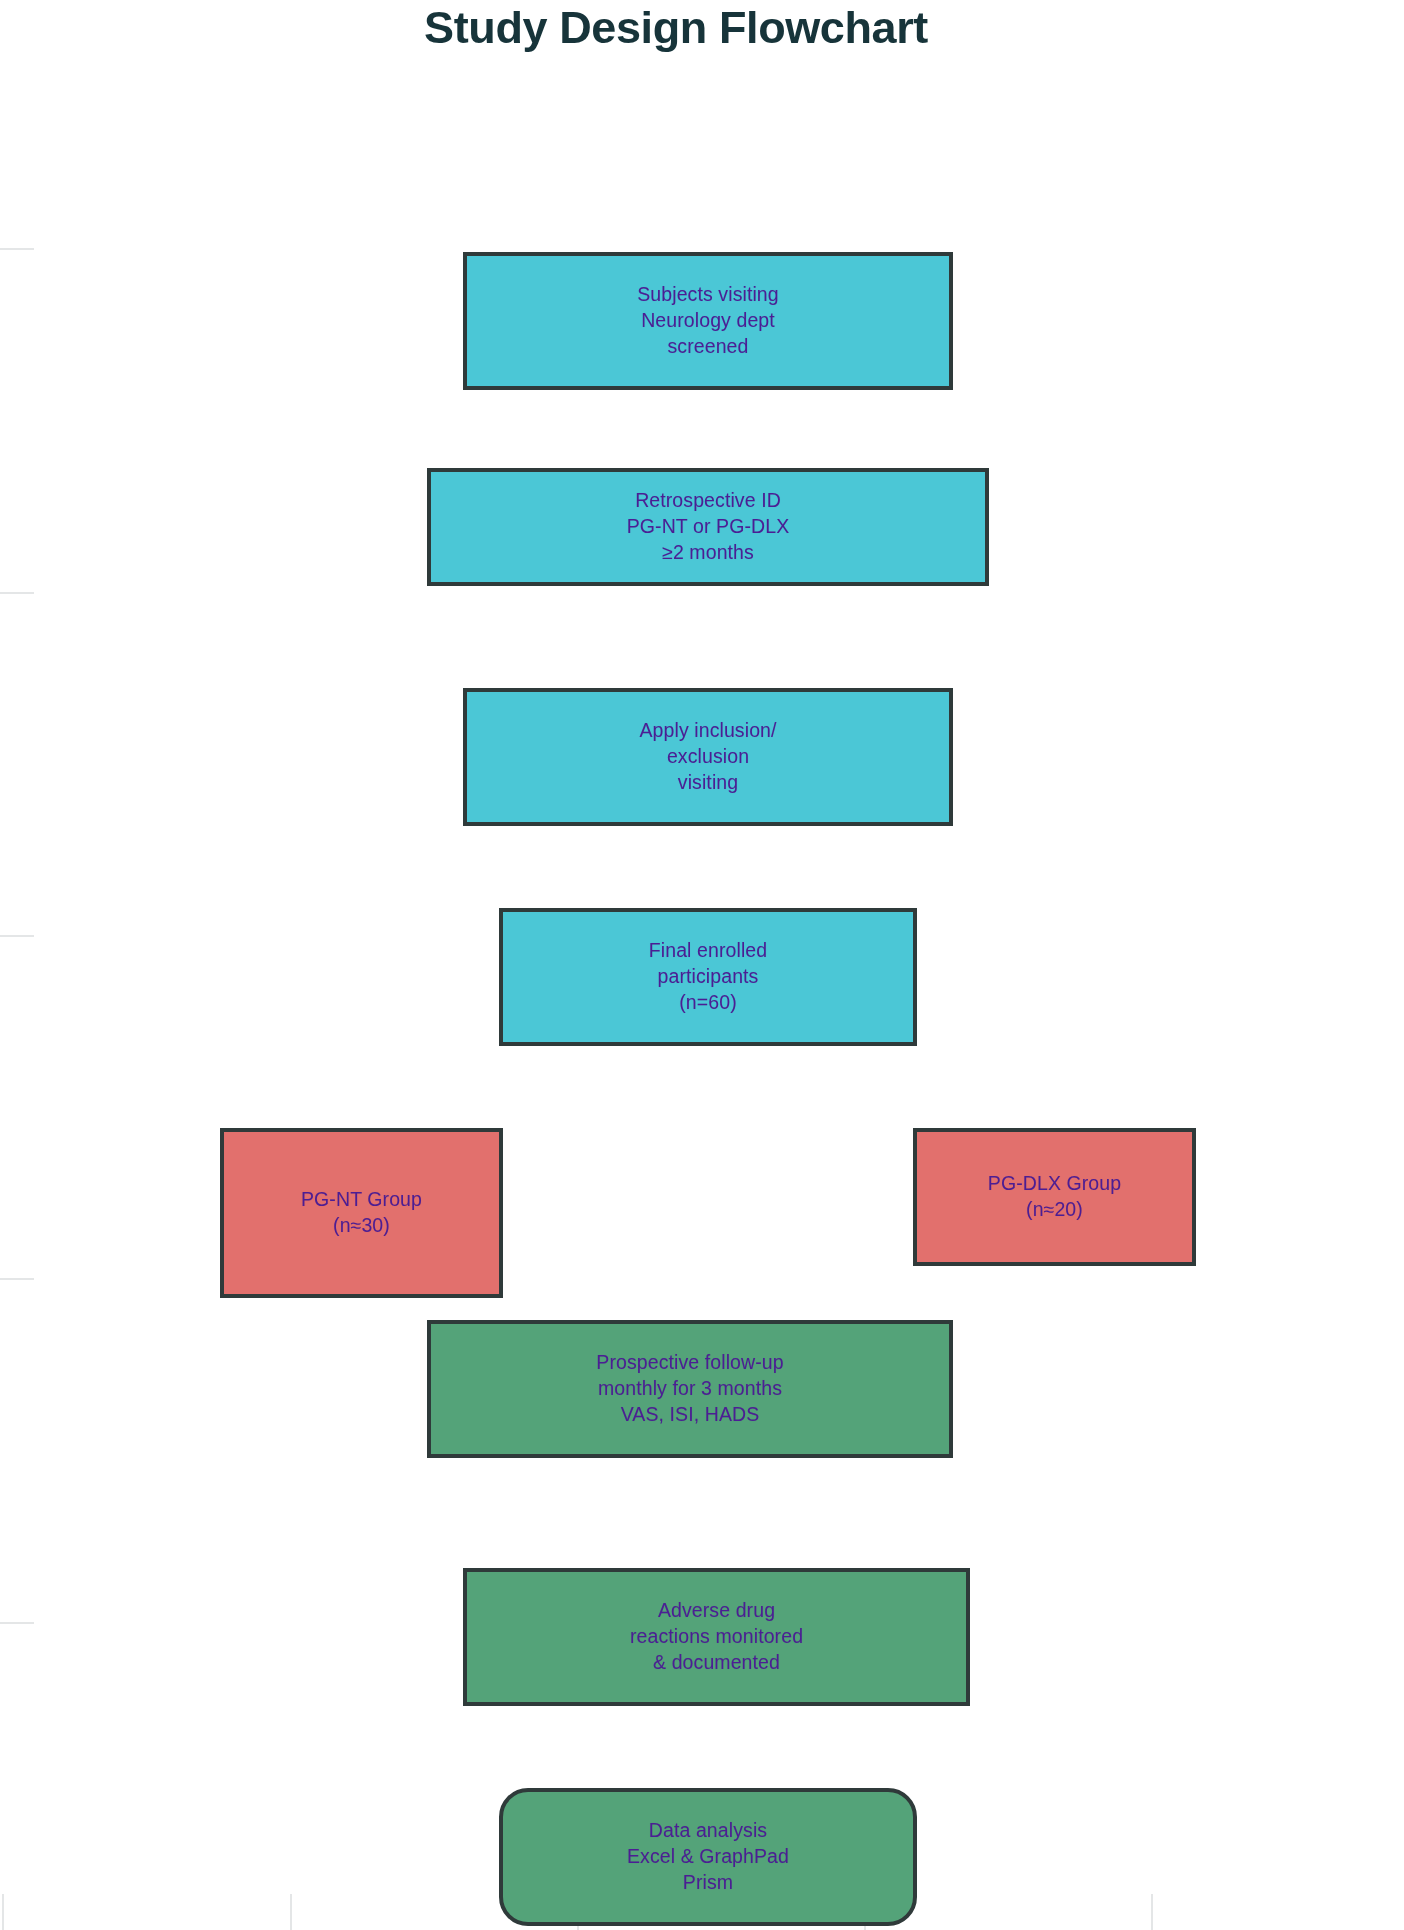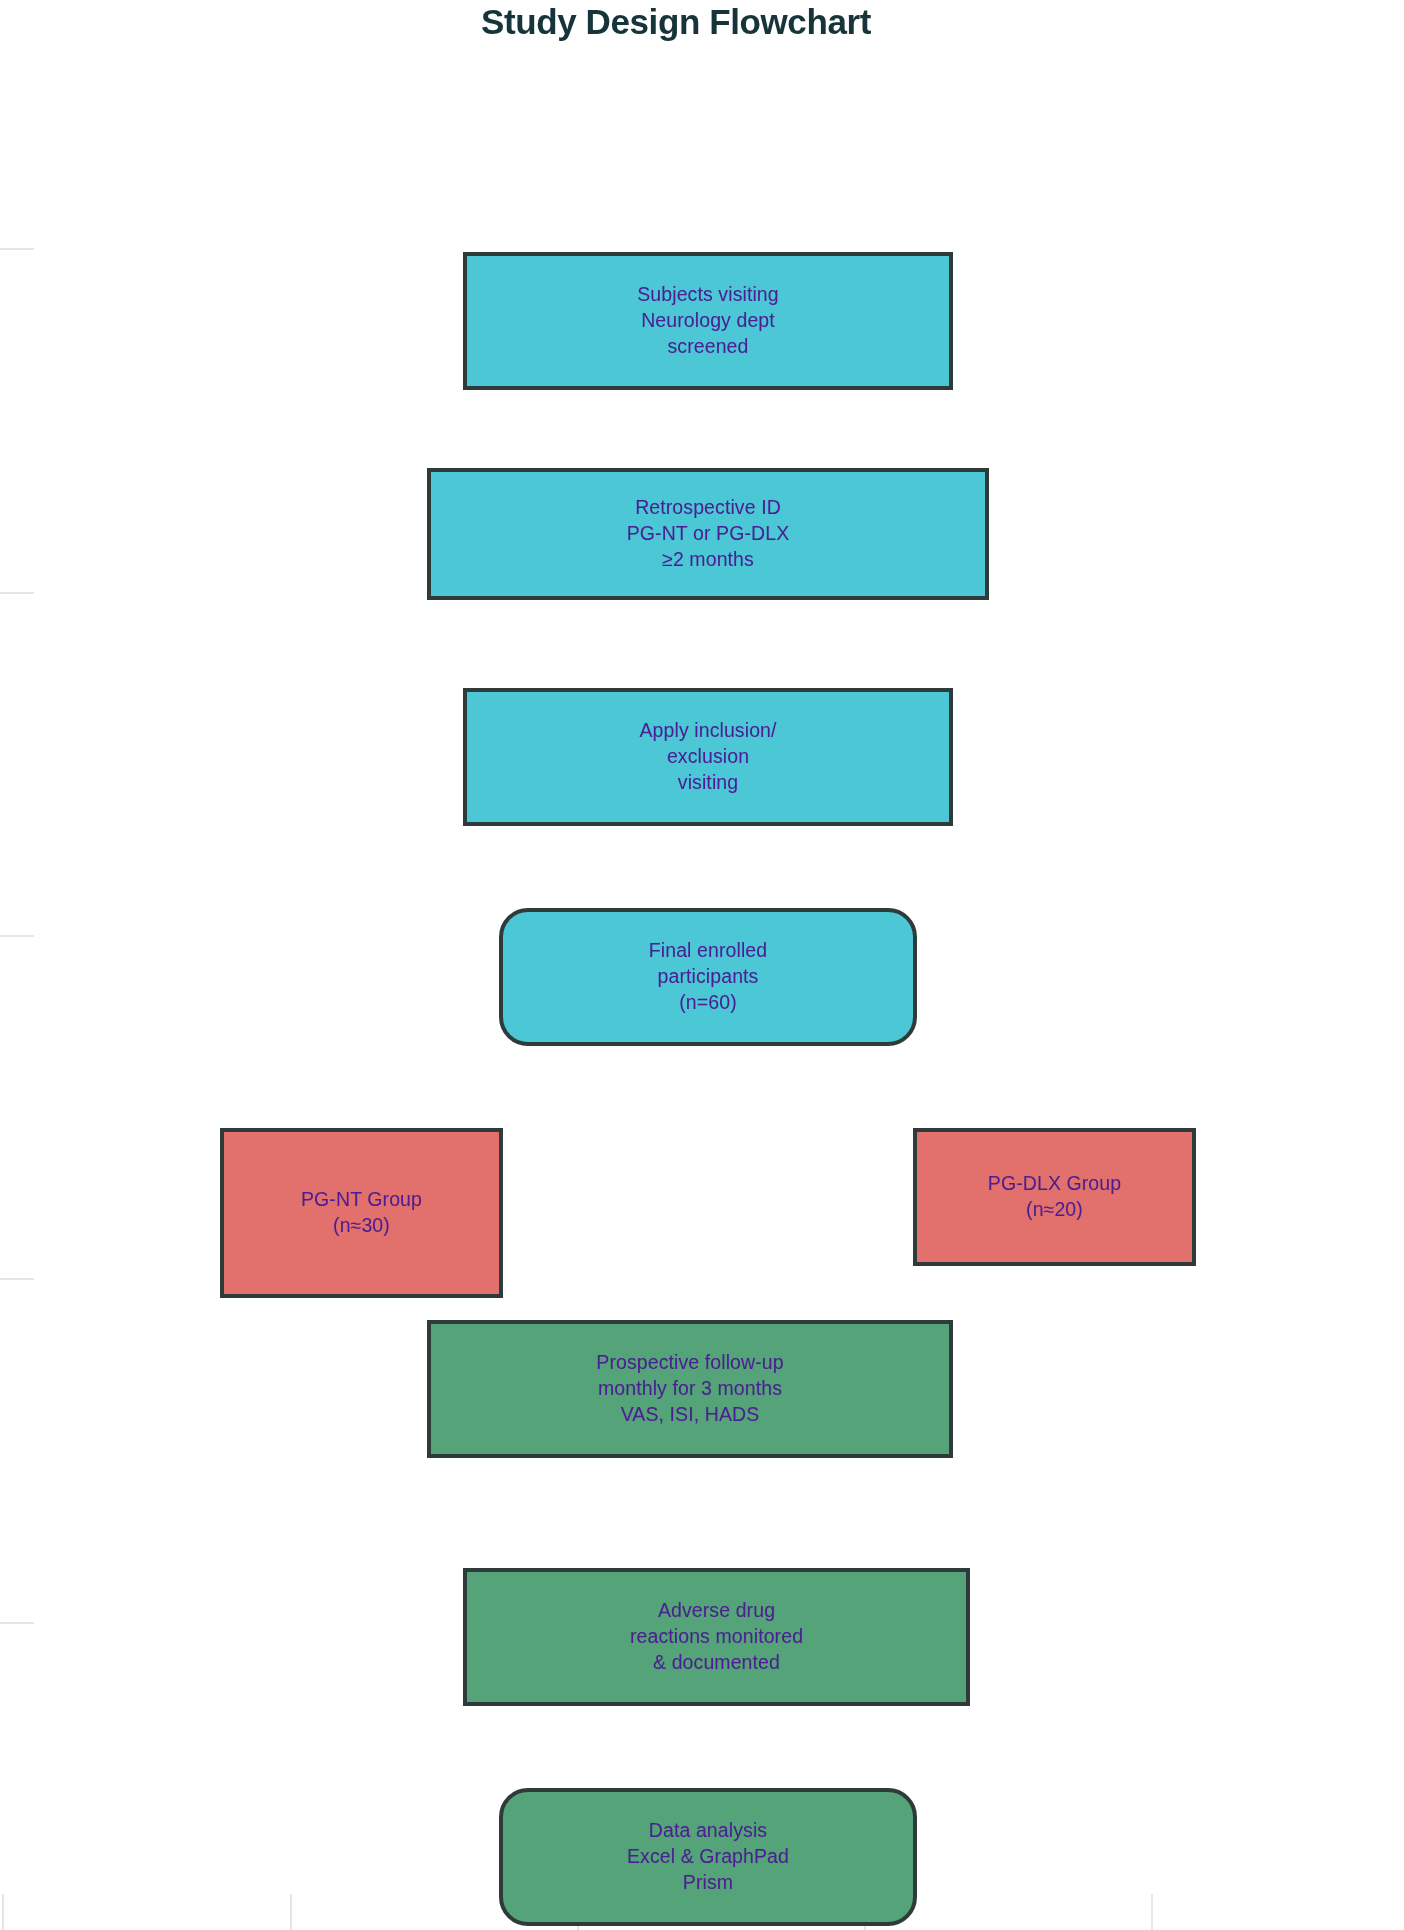--- a/index.html
+++ b/index.html
@@ -24,21 +24,21 @@
     height: 1930px;
   }
 
   
   .chart-title {
     position: absolute;
     left: 0;
     top: 2px;
     width: 1352px;
     text-align: center;
-    font-size: 35px;
+    font-size: 45px;
     font-weight: bold;
     letter-spacing: -0.4px;
     color: #17343a;
     font-family: "Liberation Sans", "DejaVu Sans", sans-serif;
     white-space: nowrap;
   }
 
   
   .tick {
     position: absolute;
@@ -101,31 +101,31 @@
       <div class="tick tick-bottom" style="left: 864px;"></div>
       <div class="tick tick-bottom" style="left: 1151px;"></div>
     </div>
 
   <div id="nodes">
       <div class="node cyan" style="left: 463px; top: 252px; width: 490px; height: 138px;">
         <span class="node-label">Subjects visiting
 Neurology dept
 screened</span>
       </div>
-      <div class="node cyan" style="left: 427px; top: 468px; width: 562px; height: 132px;">
+      <div class="node cyan" style="left: 427px; top: 468px; width: 562px; height: 118px;">
         <span class="node-label">Retrospective ID
 PG-NT or PG-DLX
 ≥2 months</span>
       </div>
       <div class="node cyan" style="left: 463px; top: 688px; width: 490px; height: 138px;">
         <span class="node-label">Apply inclusion/
 exclusion
 visiting</span>
       </div>
-      <div class="node cyan" style="left: 499px; top: 908px; width: 418px; height: 138px; border-radius: 29px;">
+      <div class="node cyan" style="left: 499px; top: 908px; width: 418px; height: 138px;">
         <span class="node-label">Final enrolled
 participants
 (n=60)</span>
       </div>
       <div class="node red" style="left: 220px; top: 1128px; width: 283px; height: 170px;">
         <span class="node-label">PG-NT Group
 (n≈30)</span>
       </div>
       <div class="node red" style="left: 913px; top: 1128px; width: 283px; height: 138px;">
         <span class="node-label">PG-DLX Group

